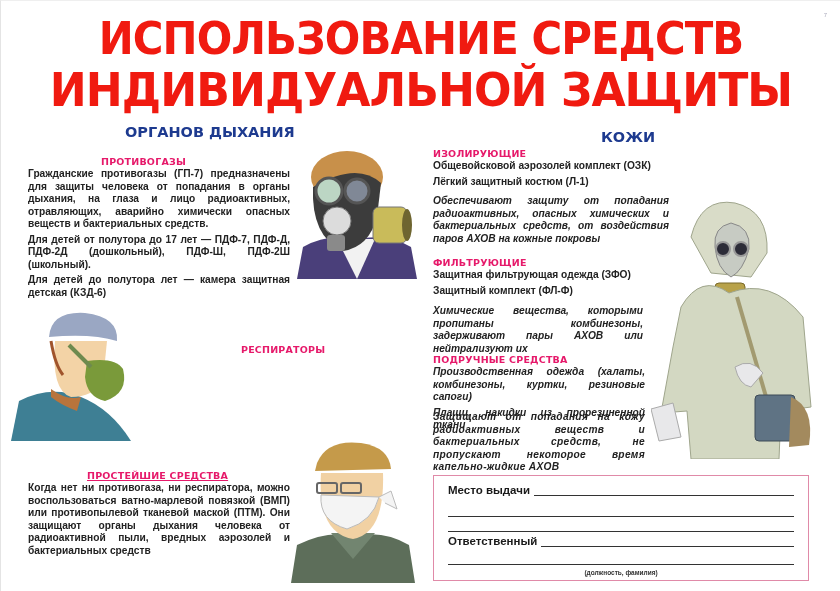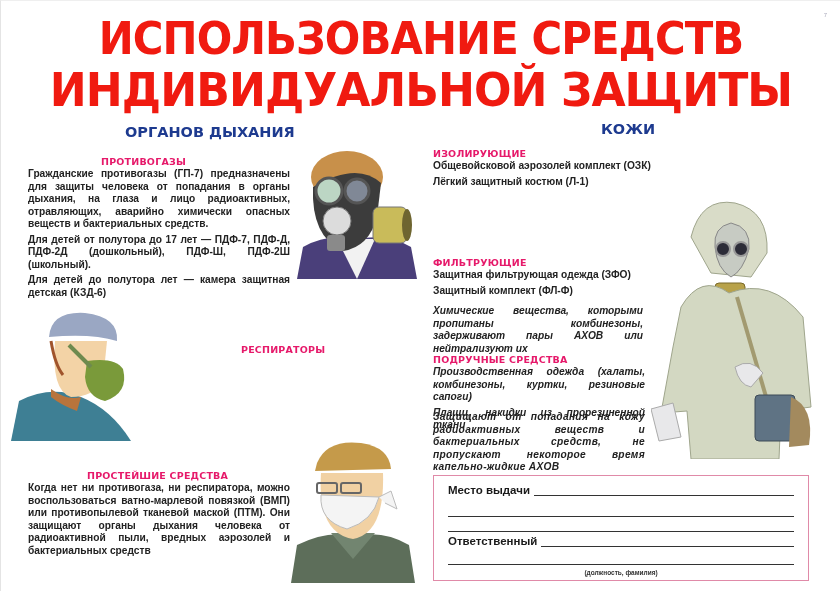--- a/index.html
+++ b/index.html
@@ -57,42 +57,43 @@
     <path d="M0 140 L8 100 Q40 84 70 96 Q100 108 120 140Z" fill="#3e7f94"></path>
     <path d="M40 88 Q56 100 70 96 L66 110 Q50 104 40 96Z" fill="#b8743c"></path>
     <path d="M44 40 Q40 90 60 96 Q82 96 92 80 L96 40Z" fill="#f3d3a6"></path>
     <path d="M38 36 Q40 10 74 12 Q108 16 106 40 Q80 32 38 36Z" fill="#9aa7c3"></path>
     <path d="M76 60 Q104 56 112 68 Q118 92 94 100 Q76 96 74 76Z" fill="#7a9a3a"></path>
     <path d="M58 44 L80 66" stroke="#6e8a4e" stroke-width="4"></path>
     <path d="M40 40 Q44 64 52 74" stroke="#a0542c" stroke-width="3" fill="none"></path>
   </svg>
   <div class="sec-title" style="left:240px; top:343px;">РЕСПИРАТОРЫ</div>
 
-  <div class="sec-title" style="left:86px; top:469px;">ПРОСТЕЙШИЕ СРЕДСТВА</div>
+  <div class="sec-title" style="left:86px; top:469px;text-decoration:underline;">ПРОСТЕЙШИЕ СРЕДСТВА</div>
   <div class="txt" style="left:27px; top:481px; width:262px;">
     <p>Когда нет ни противогаза, ни респиратора, можно воспользоваться ватно-марлевой повязкой (ВМП) или противопылевой тканевой маской (ПТМ). Они защищают органы дыхания человека от радиоактивной пыли, вредных аэрозолей и бактериальных средств</p>
   </div>
   <svg class="illus" style="left:290px; top:432px;" width="124" height="150" viewBox="0 0 124 150">
     <path d="M0 150 L6 112 Q40 96 62 104 Q90 96 118 112 L124 150Z" fill="#5d6e5a"></path>
     <path d="M40 100 L62 126 L84 100" fill="#728570"></path>
     <path d="M30 40 Q26 100 62 106 Q94 100 92 40Z" fill="#f1d1a3"></path>
     <path d="M26 30 Q36 6 70 10 Q98 14 100 36 L24 38Z" fill="#c59a4a"></path>
     <rect x="26" y="50" width="20" height="10" rx="2" fill="none" stroke="#666" stroke-width="2"></rect>
     <rect x="50" y="50" width="20" height="10" rx="2" fill="none" stroke="#666" stroke-width="2"></rect>
     <path d="M30 62 Q28 88 56 96 Q82 88 88 64Z" fill="#f4f4f4" stroke="#bbb"></path>
     <path d="M88 64 L100 58 L106 76 L94 70" fill="#f4f4f4" stroke="#bbb"></path>
   </svg>
 
-  <div class="col-head" style="left:600px; top:120px;">КОЖИ</div>
+  <div class="col-head" style="left:600px; top:128px;">КОЖИ</div>
 
   <div class="sec-title" style="left:432px; top:147px;">ИЗОЛИРУЮЩИЕ</div>
   <div class="txt" style="left:432px; top:159px; width:235px; text-align:left;">
     <p>Общевойсковой аэрозолей комплект (ОЗК)</p>
     <p>Лёгкий защитный костюм (Л-1)</p>
   </div>
+  <div class="txt it" style="left:432px; top:194px; width:236px;">Обеспечивают защиту от попадания радиоактивных, опасных химических и бактериальных средств, от воздействия паров АХОВ на кожные покровы</div>
 
   <div class="sec-title" style="left:432px; top:256px;">ФИЛЬТРУЮЩИЕ</div>
   <div class="txt" style="left:432px; top:268px; width:235px; text-align:left;">
     <p>Защитная фильтрующая одежда (ЗФО)</p>
     <p>Защитный комплект (ФЛ-Ф)</p>
   </div>
   <div class="txt it" style="left:432px; top:304px; width:210px;">Химические вещества, которыми пропитаны комбинезоны, задерживают пары АХОВ или нейтрализуют их</div>
 
   <div class="sec-title" style="left:432px; top:353px;">ПОДРУЧНЫЕ СРЕДСТВА</div>
   <div class="txt" style="left:432px; top:365px; width:212px;font-style:italic;">

